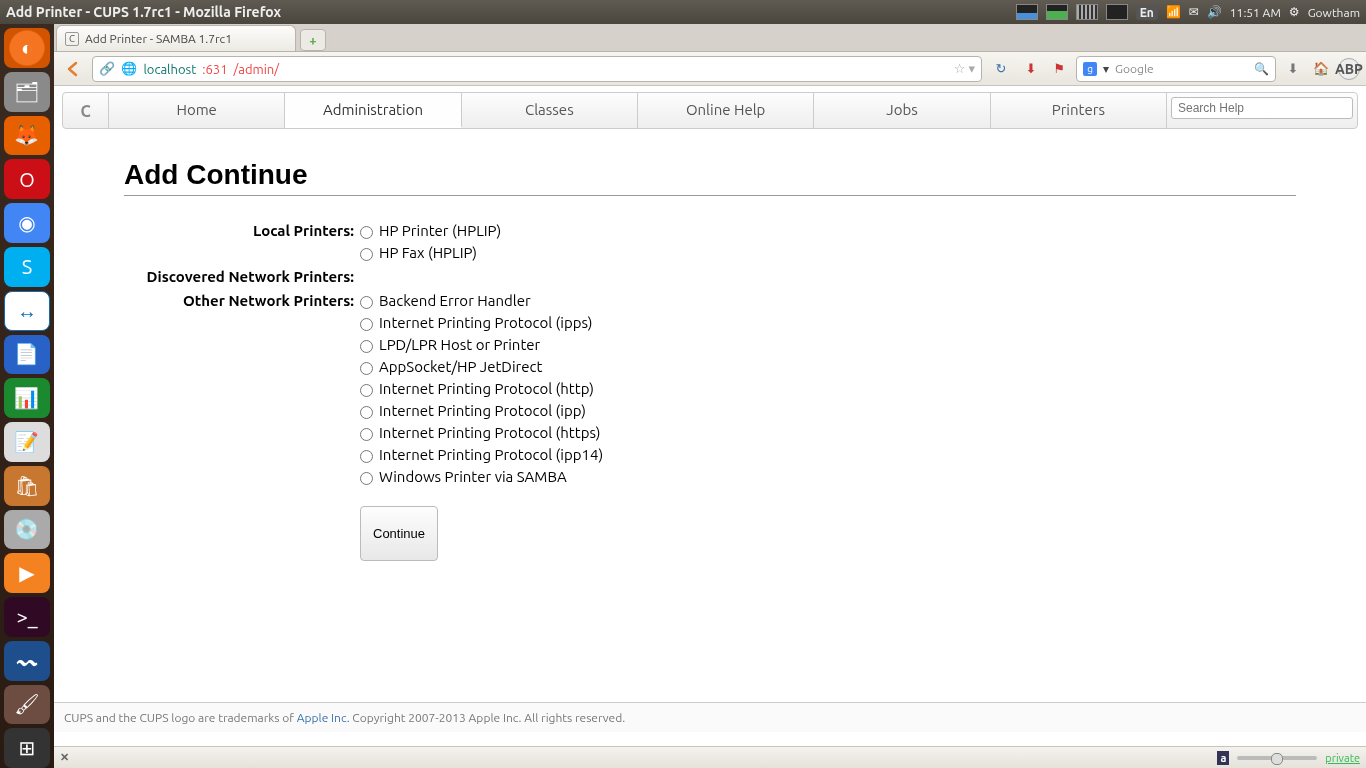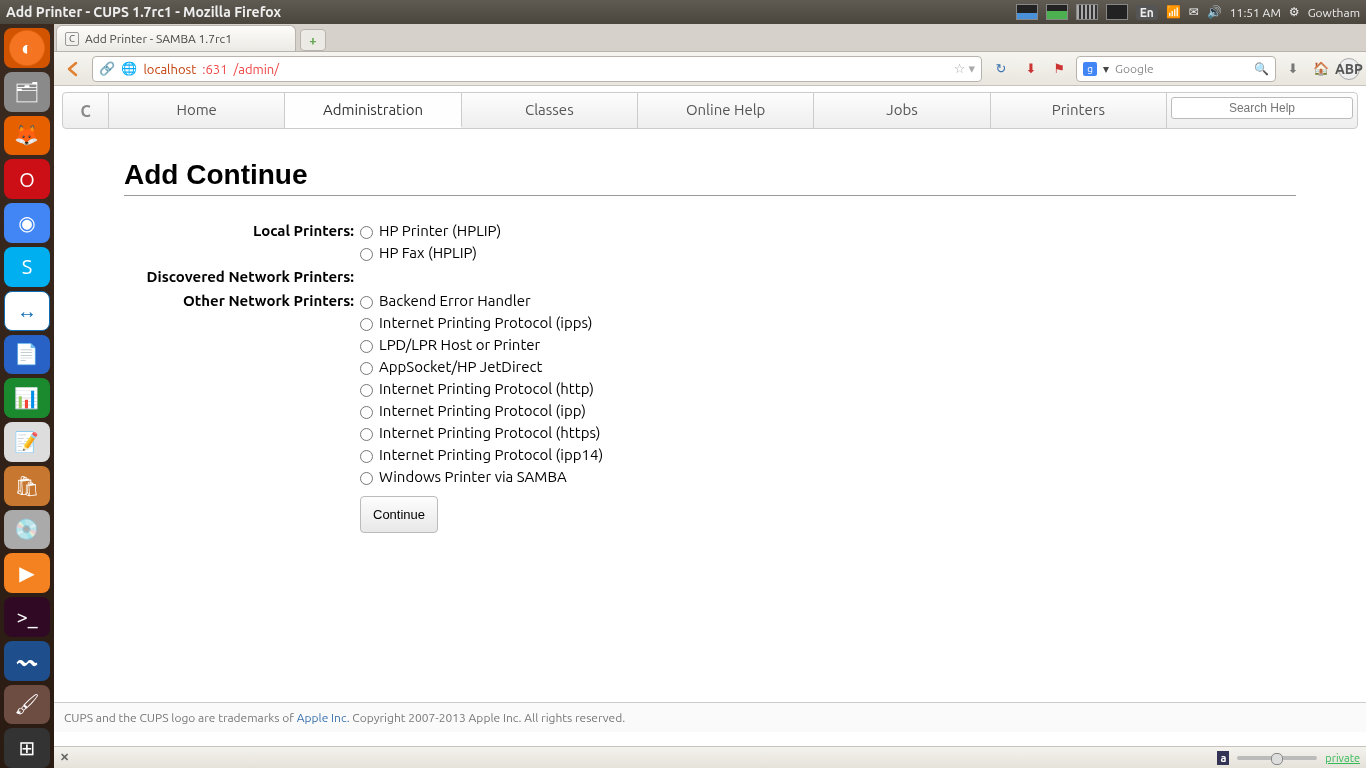--- a/index.html
+++ b/index.html
@@ -29,47 +29,47 @@
 .browser { position: absolute; left: 54px; right: 0; top: 24px; bottom: 0; background: #fff; display: flex; flex-direction: column; }
 .tabbar { height: 28px; background: #d6d2cb; border-bottom: 1px solid #b8b4ad; display: flex; align-items: flex-end; padding-left: 2px; }
 .tab { height: 26px; min-width: 240px; background: linear-gradient(#fdfcfa,#eceae4); border: 1px solid #b8b4ad; border-bottom: none; border-radius: 6px 6px 0 0; display: flex; align-items: center; padding: 0 8px; gap: 6px; font-size: 12px; color: #444; }
 .tab .favicon { width:14px; height:14px; border:1px solid #999; border-radius:2px; display:inline-block; font-size:10px; line-height:12px; text-align:center; color:#555;}
 .newtab { width: 26px; height: 22px; margin-left: 4px; background: #eceae4; border: 1px solid #b8b4ad; border-radius: 4px; display:flex;align-items:center;justify-content:center;color:#6a5; font-weight:bold;}
 
 .navbar { height: 34px; background: linear-gradient(#f7f5f0,#e9e6df); border-bottom: 1px solid #c8c4bd; display: flex; align-items: center; padding: 0 6px; gap: 6px; }
 .nav-btn { width: 26px; height: 26px; display:flex; align-items:center; justify-content:center; color:#b56; font-size:18px; }
 .urlbox { flex: 1; height: 26px; background:#fff; border:1px solid #b8b4ad; border-radius: 4px; display:flex; align-items:center; padding: 0 6px; gap:6px; font-size:13px; color:#333; }
 .urlbox .globe{color:#888;}
-.urlbox .host{color:#c2410c;}
+.urlbox .host{color:#0f766e;}
 .urlbox .path{color:#ef4444;}
 .urlbox .star{margin-left:auto;color:#aaa;}
 .reload{width:26px;display:flex;align-items:center;justify-content:center;color:#3b73af;}
 .searchbox { width: 200px; height: 26px; background:#fff; border:1px solid #b8b4ad; border-radius:4px; display:flex; align-items:center; padding:0 6px; gap:6px; font-size:12px; color:#888;}
 .searchbox .g{width:14px;height:14px;background:#4285f4;color:#fff;font-size:10px;display:flex;align-items:center;justify-content:center;border-radius:2px;}
 .tool-icn{width:22px;height:22px;display:flex;align-items:center;justify-content:center;color:#777;}
 .abp{width:22px;height:22px;border-radius:11px;background:#eee;border:1px solid #aaa;font-size:14px;font-weight:bold;color:#555;display:flex;align-items:center;justify-content:center;}
 
 
 .page { flex:1; overflow:auto; position:relative; }
 .cups-nav { margin: 6px 8px 0 8px; display:flex; border:1px solid #ccc; border-radius:4px; overflow:hidden; background:linear-gradient(#fdfdfd,#eeeeee); }
 .cups-logo{width:46px;display:flex;align-items:center;justify-content:center;border-right:1px solid #ccc;color:#888;font-weight:bold;font-size:16px;}
 .cups-tab{flex:1;text-align:center;padding:8px 0;color:#555;font-size:15px;border-right:1px solid #ccc;cursor:pointer;}
 .cups-tab.active{background:#fefefe;color:#333;border-bottom:2px solid #fff;}
 .cups-search{width:190px;padding:4px;} 
-.cups-search input{width:100%;height:22px;border:1px solid #bbb;border-radius:3px;padding:0 6px;font-size:12px;color:#888;text-align:center;}
+.cups-search input{width:100%;height:22px;border:1px solid #bbb;border-radius:3px;padding:0 6px;font-size:12px;color:#888;}
 
 .content{padding: 30px 70px 20px 70px;}
 h1{font-family: Arial, sans-serif; font-size:28px;font-weight:bold;margin-bottom:4px;}
 hr{border:none;border-top:1px solid #999;margin-bottom:24px;}
 .form-row{display:flex;align-items:flex-start;margin-bottom:2px;}
 .form-label{width:236px;text-align:right;font-weight:bold;font-size:15px;padding-right:6px;line-height:22px;}
 .form-opts{font-size:15px;}
 .form-opts label{display:block;line-height:22px;}
 .form-opts input[type=radio]{margin-right:6px;vertical-align:middle;}
-.continue-btn{margin-top:6px;margin-left:236px;padding:10px 12px;font-size:13px;background:linear-gradient(#fdfdfd,#e8e8e8);border:1px solid #bbb;border-radius:4px;cursor:pointer;}
+.continue-btn{margin-top:16px;margin-left:236px;padding:19px 12px;font-size:13px;background:linear-gradient(#fdfdfd,#e8e8e8);border:1px solid #bbb;border-radius:4px;cursor:pointer;}
 
 .footer{position:absolute;left:0;right:0;bottom:36px;border-top:1px solid #ccc;padding:8px 10px;font-size:12px;color:#777;background:#fafafa;}
 .footer a{color:#3b73af;text-decoration:none;}
 
 
 .addonbar{position:absolute;left:0;right:0;bottom:0;height:22px;background:linear-gradient(#f4f2ed,#e5e2da);border-top:1px solid #c8c4bd;display:flex;align-items:center;padding:0 6px;gap:8px;font-size:11px;color:#556;}
 .addonbar .close{font-weight:bold;color:#666;}
 .addonbar .spacer{flex:1;}
 .addonbar .private{color:#3b5;text-decoration:underline;}
 .zoom-slider{width:80px;height:4px;background:#bbb;position:relative;border-radius:2px;}

